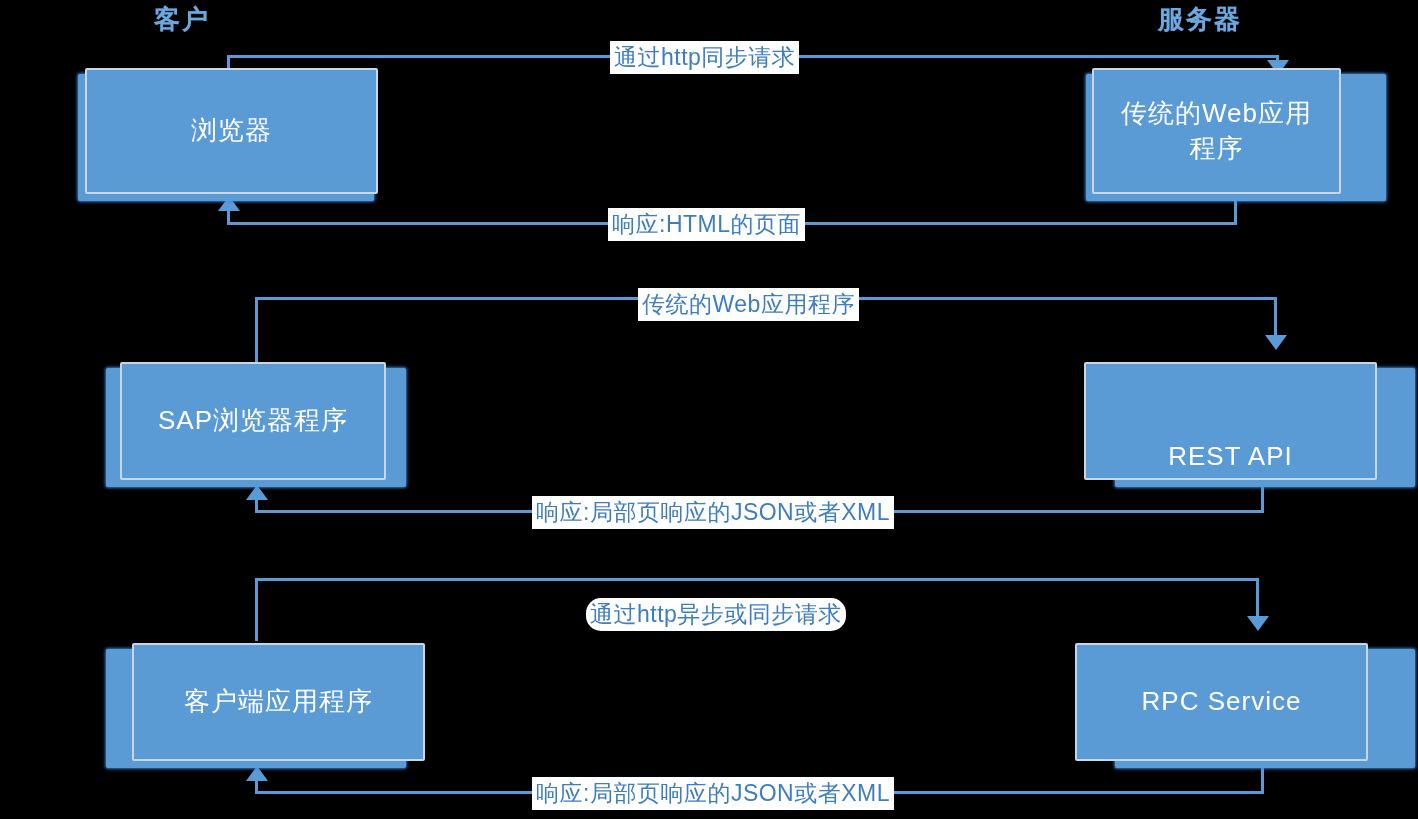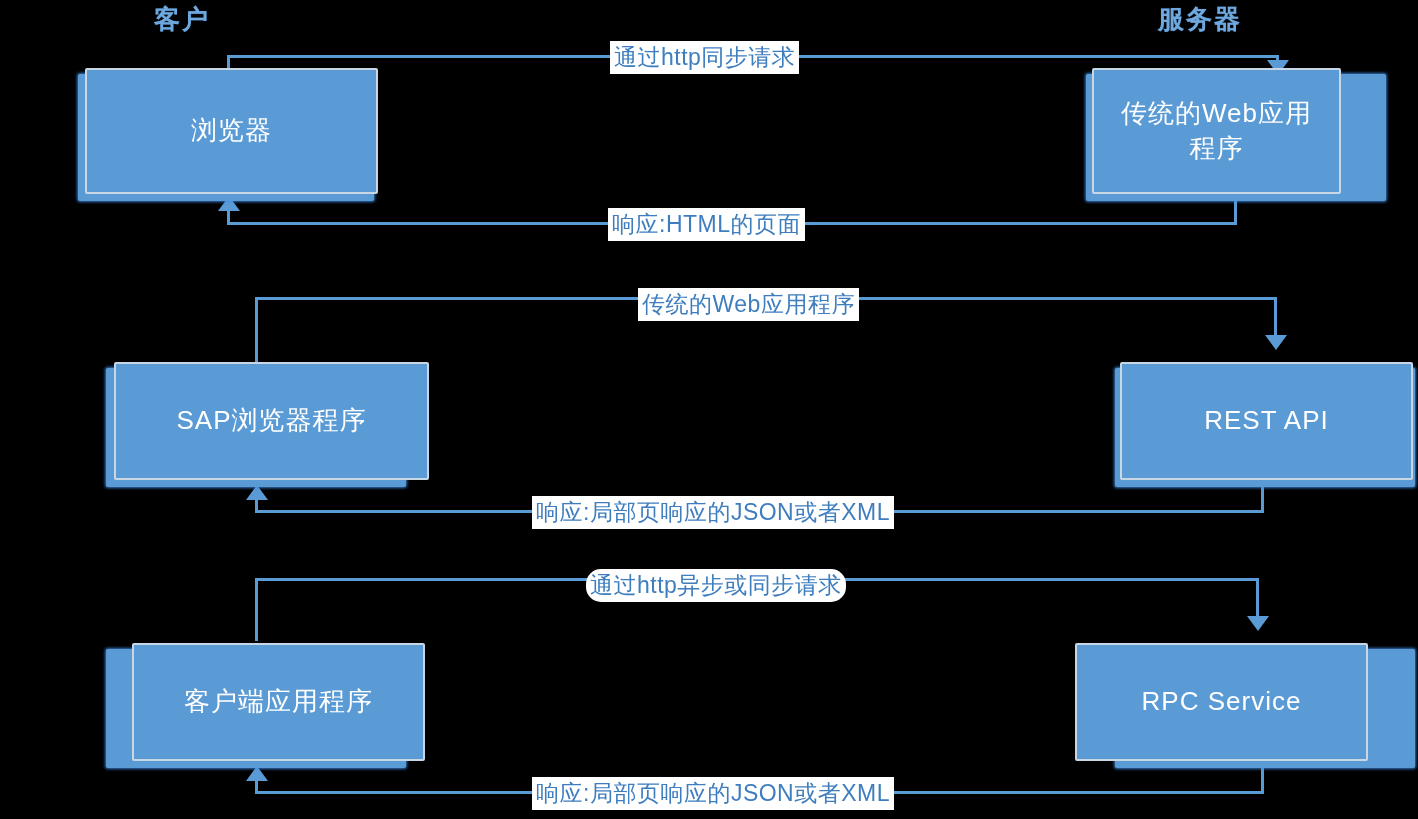--- a/index.html
+++ b/index.html
@@ -133,26 +133,26 @@
   <div class="hline" style="left:255px; top:297px; width:1022px;"></div>
   <div class="vline" style="left:1274px; top:297px; height:40px;"></div>
   <div class="arrow-down" style="left:1265px; top:335px;"></div>
 
   <div class="vline" style="left:1261px; top:482px; height:31px;"></div>
   <div class="hline" style="left:255px; top:510px; width:1009px;"></div>
   <div class="vline" style="left:255px; top:497px; height:14px;"></div>
   <div class="arrow-up" style="left:246px; top:485px;"></div>
 
   <div class="node-shadow" style="left:106px; top:368px; width:300px; height:119px;"></div>
-  <div class="node" style="left:114px; top:362px; width:315px; height:118px;">
+  <div class="node" style="left:120px; top:362px; width:266px; height:118px;">
     <span class="node-label">SAP浏览器程序</span>
   </div>
 
   <div class="node-shadow" style="left:1115px; top:368px; width:300px; height:119px;"></div>
-  <div class="node" style="left:1120px; top:362px; width:293px; height:118px;">
+  <div class="node" style="left:1084px; top:362px; width:293px; height:118px;align-items:flex-end;">
     <span class="node-label">REST API</span>
   </div>
 
   <div class="edge-label" style="left:638px; top:288px;">传统的Web应用程序</div>
   <div class="edge-label" style="left:532px; top:496px;">响应:局部页响应的JSON或者XML</div>
 
   <div class="vline" style="left:255px; top:578px; height:63px;"></div>
   <div class="hline" style="left:255px; top:578px; width:1003px;"></div>
   <div class="vline" style="left:1256px; top:578px; height:40px;"></div>
   <div class="arrow-down" style="left:1247px; top:616px;"></div>
@@ -165,16 +165,16 @@
   <div class="node-shadow" style="left:106px; top:649px; width:300px; height:119px;"></div>
   <div class="node" style="left:112px; top:643px; width:293px; height:118px;margin-left:20px;">
     <span class="node-label">客户端应用程序</span>
   </div>
 
   <div class="node-shadow" style="left:1115px; top:649px; width:300px; height:119px;"></div>
   <div class="node" style="left:1075px; top:643px; width:293px; height:118px;">
     <span class="node-label">RPC Service</span>
   </div>
 
-  <div class="edge-label" style="left:586px; top:569px;border-radius:15px;">通过http异步或同步请求</div>
+  <div class="edge-label" style="left:586px; top:598px;border-radius:15px;">通过http异步或同步请求</div>
   <div class="edge-label" style="left:532px; top:777px;">响应:局部页响应的JSON或者XML</div>
 
 </div>
 
 </body></html>

